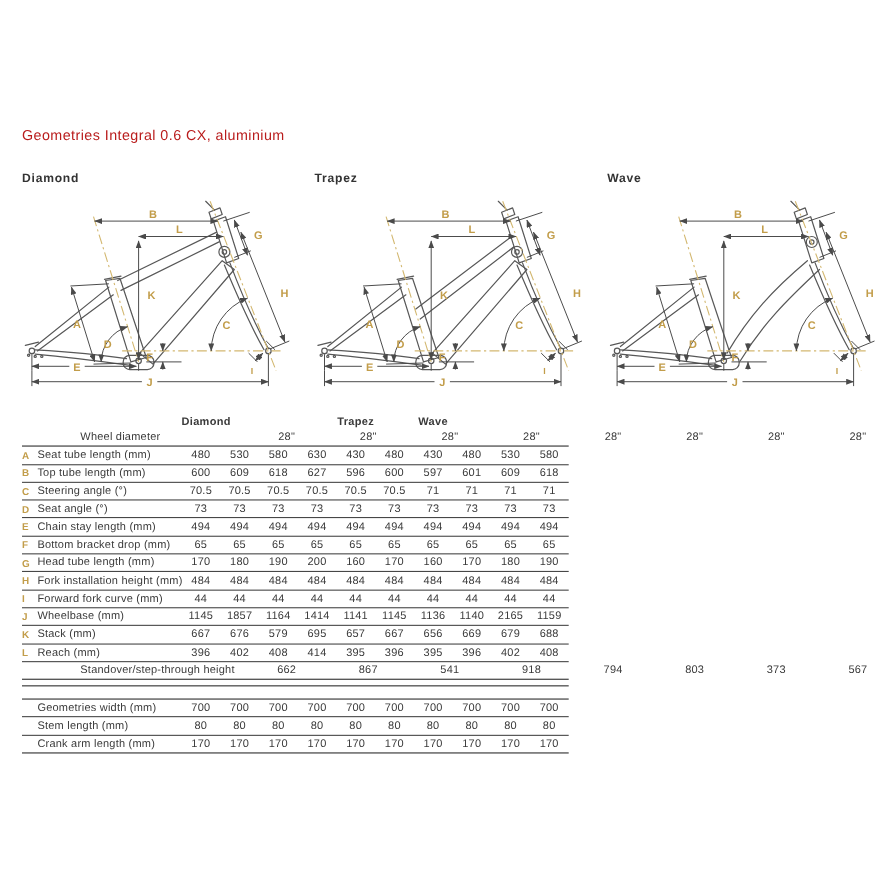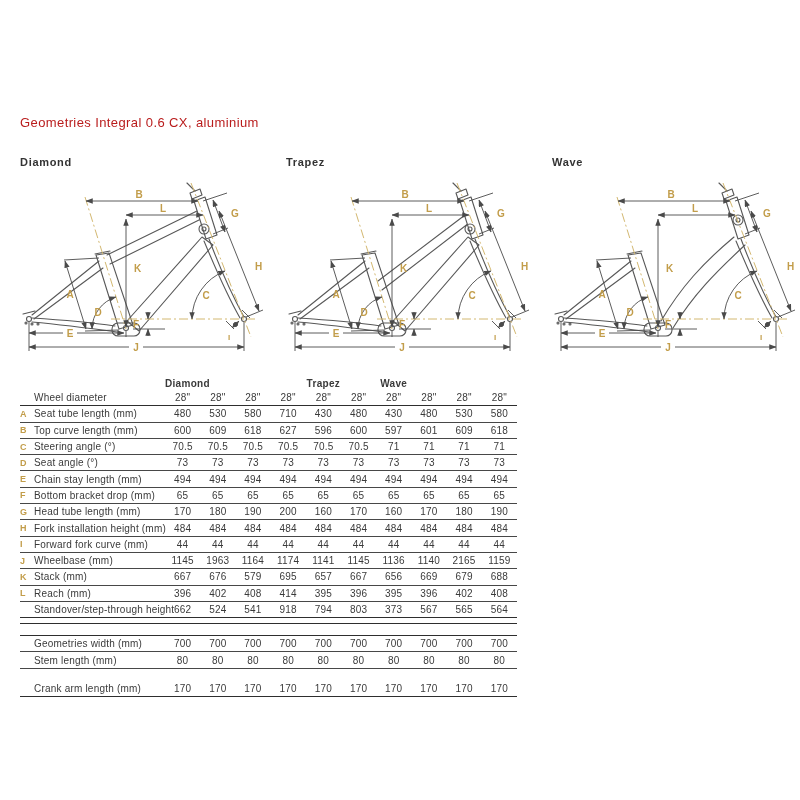--- a/index.html
+++ b/index.html
@@ -6,28 +6,28 @@
   body{font-family:"Liberation Sans",sans-serif;color:#3a3a3a;}
   .page{position:relative;width:800px;height:800px;background:#fff;overflow:hidden;}
   .title{position:absolute;left:20px;top:115px;font-size:13px;font-weight:500;letter-spacing:.4px;color:#b91c1c;}
   .diagram{position:absolute;top:156px;width:252px;height:214px;}
   .dhead{font-size:11px;font-weight:700;letter-spacing:.7px;color:#333;padding-left:5px;}
   .diagram svg{display:block;margin-top:3px;}
   
   .geo-table{position:absolute;left:20px;top:376px;width:497px;font-size:10px;color:#3a3a3a;}
   .trow{display:grid;grid-template-columns:14px 131px repeat(10,35.2px);align-items:center;height:15.3px;border-bottom:1px solid #474747;}
   .trow.grow{border-bottom:none;height:14px;}
-  .trow.wrow,.trow.thick{border-bottom:1.8px solid #2e2e2e;}
+  .trow.wrow,.trow.thick{border-bottom:1.8px solid #2e2e2e;gap:39px;}
   .cell-letter{color:#c29d4a;font-weight:700;font-size:9px;}
   .cell-label{white-space:nowrap;letter-spacing:.2px;}
   .cell-val{text-align:center;letter-spacing:.2px;}
   .cell-group{text-align:center;font-weight:600;letter-spacing:.3px;}
   .rule{height:0;border-bottom:1.8px solid #2e2e2e;margin-top:5px;}
   .gap{height:11px;}
-  .trow.xlast{border-bottom:1.6px solid #2e2e2e;margin-top:12px;}
+  .trow.xlast{border-bottom:1.6px solid #2e2e2e;}
   
   .frame{stroke:#585858;stroke-width:1.1;fill:none;stroke-linecap:round;stroke-linejoin:round;}
   .framef{stroke:#585858;stroke-width:1.1;fill:#fff;}
 </style>
 </head>
 <body>
 
 <svg width="0" height="0" style="position:absolute" aria-hidden="true">
   <defs>
     <marker id="ar" viewBox="0 0 8 6" refX="7.5" refY="3" markerWidth="8" markerHeight="6" orient="auto-start-reverse">
@@ -206,31 +206,31 @@
         <span class="cell-val">28"</span>
         <span class="cell-val">28"</span>
         <span class="cell-val">28"</span>
       </div>
       <div class="trow">
         <span class="cell-letter">A</span>
         <span class="cell-label">Seat tube length (mm)</span>
         <span class="cell-val">480</span>
         <span class="cell-val">530</span>
         <span class="cell-val">580</span>
-        <span class="cell-val">710</span>
+        <span class="cell-val">630</span>
         <span class="cell-val">430</span>
         <span class="cell-val">480</span>
         <span class="cell-val">430</span>
         <span class="cell-val">480</span>
         <span class="cell-val">530</span>
         <span class="cell-val">580</span>
       </div>
       <div class="trow">
         <span class="cell-letter">B</span>
-        <span class="cell-label">Top curve length (mm)</span>
+        <span class="cell-label">Top tube length (mm)</span>
         <span class="cell-val">600</span>
         <span class="cell-val">609</span>
         <span class="cell-val">618</span>
         <span class="cell-val">627</span>
         <span class="cell-val">596</span>
         <span class="cell-val">600</span>
         <span class="cell-val">597</span>
         <span class="cell-val">601</span>
         <span class="cell-val">609</span>
         <span class="cell-val">618</span>
@@ -330,23 +330,23 @@
         <span class="cell-val">44</span>
         <span class="cell-val">44</span>
         <span class="cell-val">44</span>
         <span class="cell-val">44</span>
         <span class="cell-val">44</span>
       </div>
       <div class="trow">
         <span class="cell-letter">J</span>
         <span class="cell-label">Wheelbase (mm)</span>
         <span class="cell-val">1145</span>
-        <span class="cell-val">1963</span>
+        <span class="cell-val">1857</span>
         <span class="cell-val">1164</span>
-        <span class="cell-val">1174</span>
+        <span class="cell-val">1414</span>
         <span class="cell-val">1141</span>
         <span class="cell-val">1145</span>
         <span class="cell-val">1136</span>
         <span class="cell-val">1140</span>
         <span class="cell-val">2165</span>
         <span class="cell-val">1159</span>
       </div>
       <div class="trow">
         <span class="cell-letter">K</span>
         <span class="cell-label">Stack (mm)</span>
@@ -372,21 +372,21 @@
         <span class="cell-val">396</span>
         <span class="cell-val">395</span>
         <span class="cell-val">396</span>
         <span class="cell-val">402</span>
         <span class="cell-val">408</span>
       </div>
       <div class="trow thick">
         <span class="cell-letter"></span>
         <span class="cell-label">Standover/step-through height</span>
         <span class="cell-val">662</span>
-        <span class="cell-val">524</span>
+        <span class="cell-val">867</span>
         <span class="cell-val">541</span>
         <span class="cell-val">918</span>
         <span class="cell-val">794</span>
         <span class="cell-val">803</span>
         <span class="cell-val">373</span>
         <span class="cell-val">567</span>
         <span class="cell-val">565</span>
         <span class="cell-val">564</span>
       </div>
       <div class="rule"></div>

